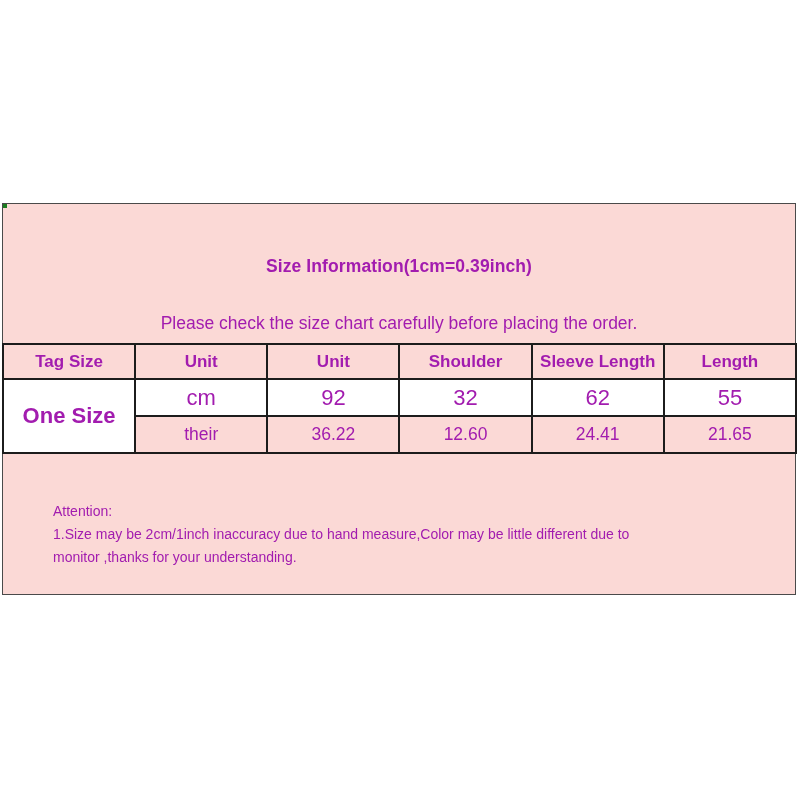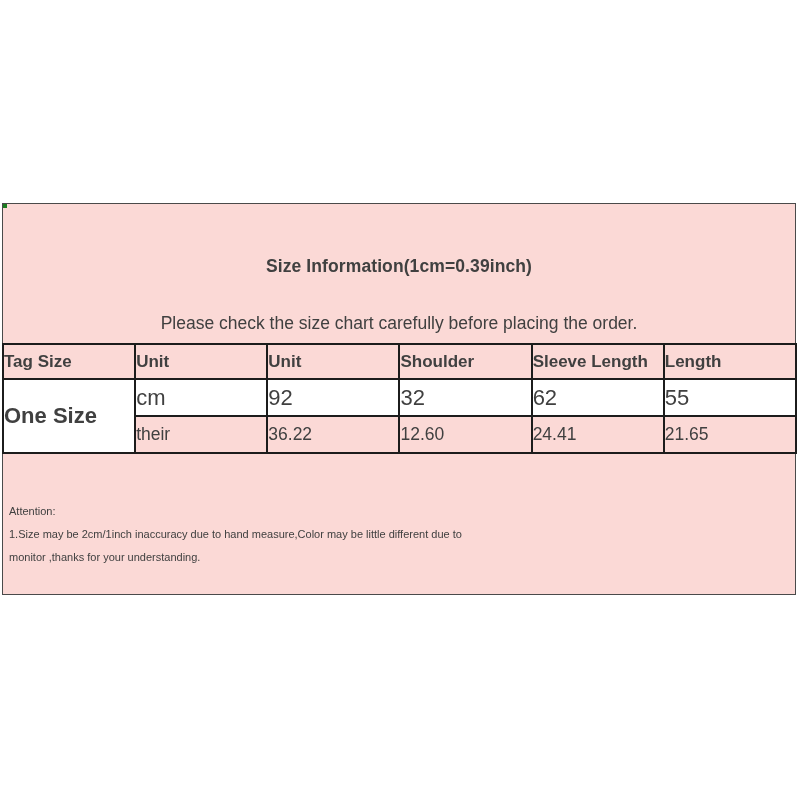--- a/index.html
+++ b/index.html
@@ -6,21 +6,21 @@
     margin: 0;
     padding: 0;
     background: #ffffff;
   }
   .canvas {
     position: relative;
     width: 800px;
     height: 800px;
     background: #ffffff;
     font-family: "Liberation Sans", sans-serif;
-    color: #404040;
+    color: #a21caf;
     overflow: hidden;
   }
   
   .panel {
     position: absolute;
     left: 2px;
     width: 794px;
     background: #fbd9d6;
     border: 1px solid #4a4a4a;
     box-sizing: border-box;
@@ -55,21 +55,21 @@
     position: absolute;
     left: 2px;
     top: 343px;
     width: 795px;
     border-collapse: collapse;
     table-layout: fixed;
   }
   .size-table th,
   .size-table td {
     border: 2px solid #1c1c1c;
-    text-align: left;
+    text-align: center;
     vertical-align: middle;
     padding: 0;
     background: #fbd9d6;
   }
   .size-table th {
     height: 33px;
     font-size: 17px;
     font-weight: 700;
   }
   .row-cm td {
@@ -89,23 +89,24 @@
   }
   
   .panel-bottom {
     top: 454px;
     height: 141px;
     border-top: none;
     text-align: left;
     padding: 46px 6px 0 6px;
   }
   .att-line {
-    font-size: 11px;
+    font-size: 14px;
     line-height: 23px;
     white-space: nowrap;
+    margin-left: 44px;
   }
 </style>
 </head>
 <body>
 
 <div class="canvas">
 
   <div class="panel panel-top">
     <div class="corner-artifact"></div>
     <div class="title">Size Information(1cm=0.39inch)</div>

